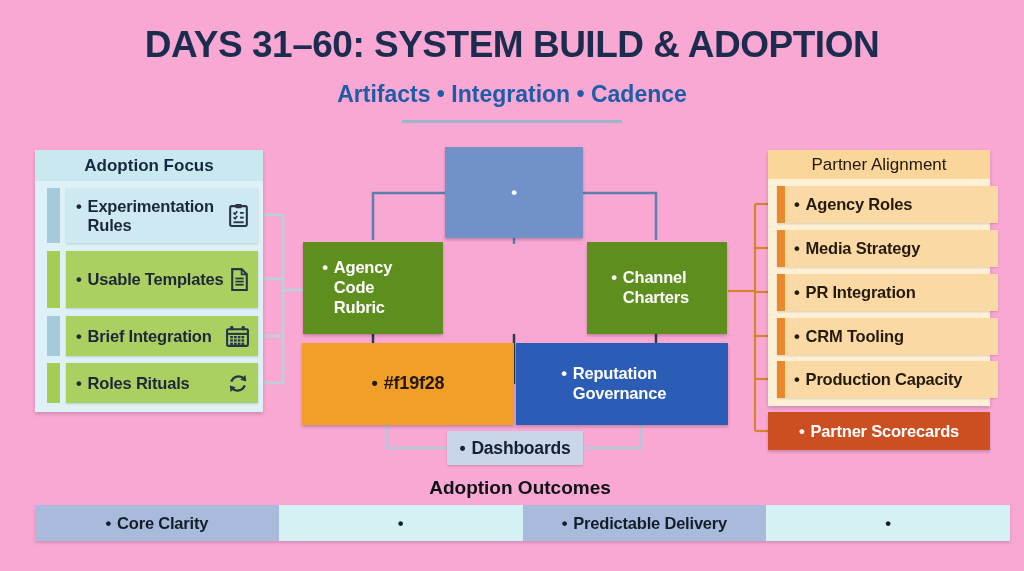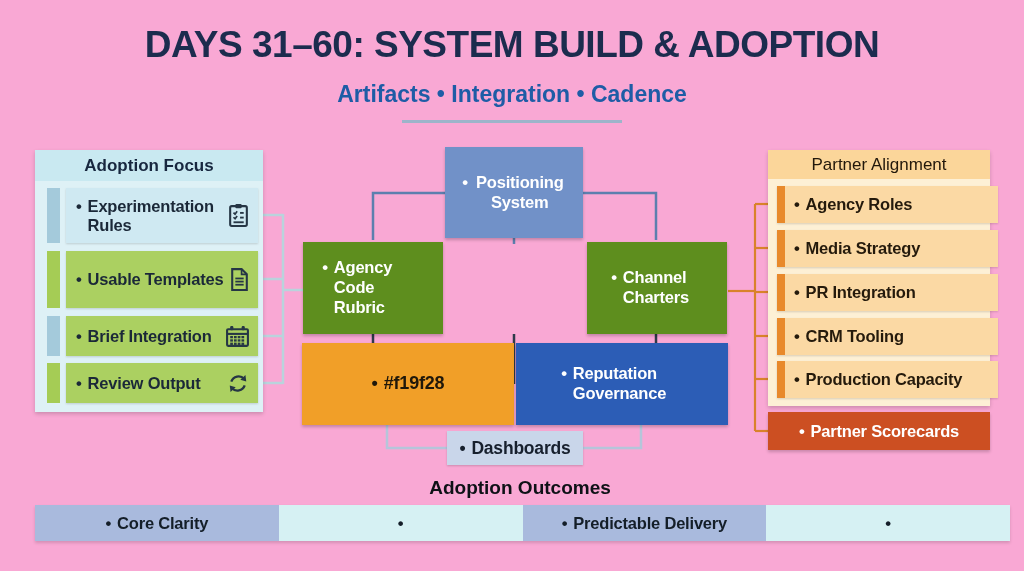--- a/index.html
+++ b/index.html
@@ -183,36 +183,35 @@
             <rect x="15.8" y="16.9" width="2.6" height="2.2"></rect>
         </g>
       </svg>
     </span>
   </div>
 
   <div class="abs z1 ltab" style="left:47px;top:363px;height:40px;background:#a5cc55;"></div>
   <div class="abs z1 litem" style="top:363px;height:40px;">
     <div class="lbl">
         <span>•</span>
-        <span>Review Output</span>
+        <span>Roles Rituals</span>
       </div>
     <span class="icon">
       <svg width="24" height="23" viewBox="0 0 24 24">
         <path d="M5 10 a8 8 0 0 1 13.5 -2.8" fill="none" stroke="#263645" stroke-width="2.4"></path>
         <polygon points="19.8,3.2 20.6,9.8 14.4,8.2" fill="#263645"></polygon>
         <path d="M19 14 a8 8 0 0 1 -13.5 2.8" fill="none" stroke="#263645" stroke-width="2.4"></path>
         <polygon points="4.2,20.8 3.4,14.2 9.6,15.8" fill="#263645"></polygon>
       </svg>
     </span>
   </div>
 
   <div class="abs z1 cbox posbox">
     <div class="lblc" style="text-align:center;">
         <span>•</span>
-        <span style="max-width:92px;">Positioning System</span>
       </div>
   </div>
 
 
   <div class="abs z1 cbox brandbox">
     <div class="lblc">
         <span>•</span>
         <span style="max-width:90px;">Agency Code Rubric</span>
       </div>
   </div>

